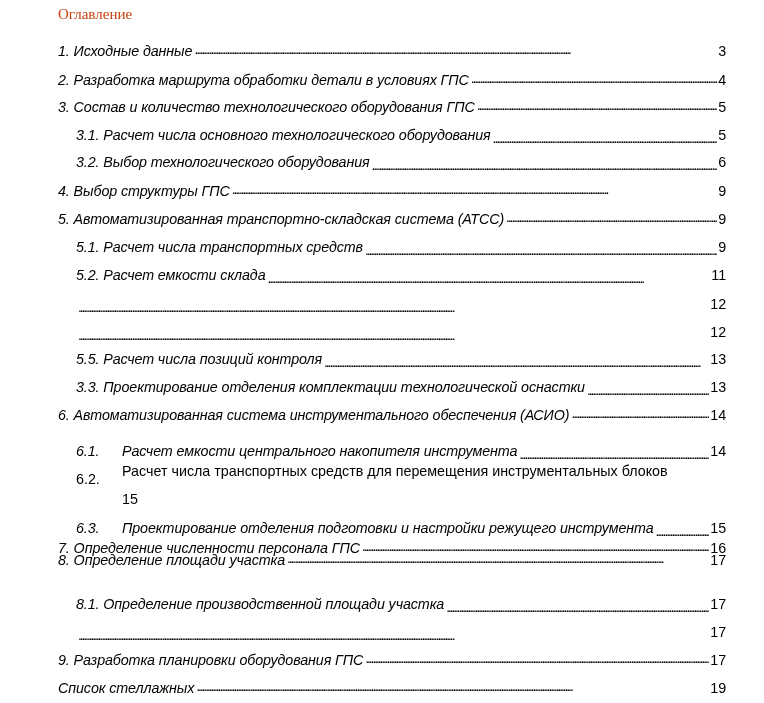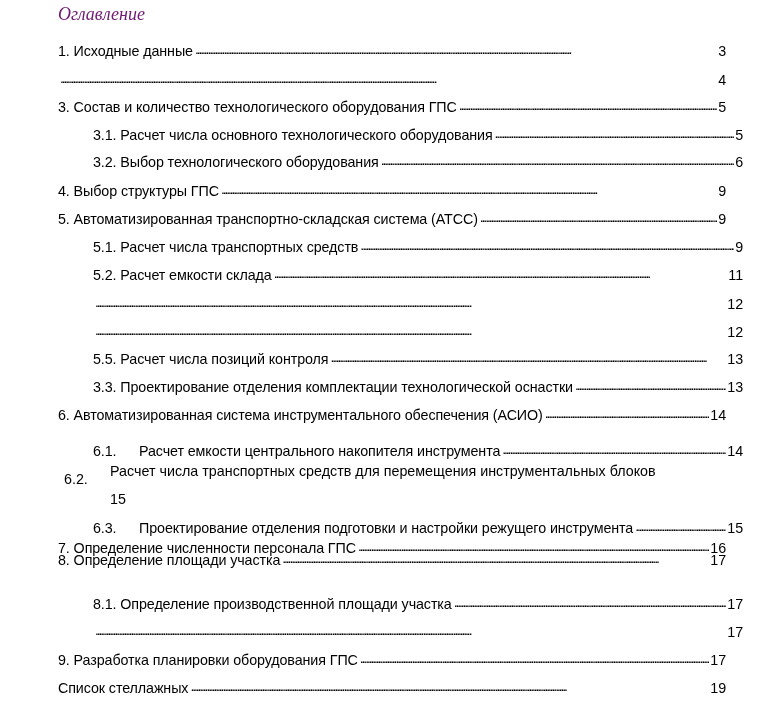--- a/index.html
+++ b/index.html
@@ -1,48 +1,49 @@
 <!DOCTYPE html>
 <html><head>
 <meta charset="utf-8">
 <style>
   html, body { margin: 0; padding: 0; background: #ffffff; }
   body { width: 764px; height: 703px; position: relative; overflow: hidden;
          font-family: "Liberation Sans", "DejaVu Sans", sans-serif; color: #000; }
   .title { position: absolute; left: 58px; top: 2px; font-family: "Liberation Serif", "DejaVu Serif", serif;
-           font-size: 18px; line-height: 24px; color: #701a75; font-style: italic; }
+           font-size: 15px; line-height: 24px; color: #c2410c; }
   .toc { position: absolute; left: 0; top: 0; width: 764px; }
   .entry { position: absolute; left: 58px; width: 668px; font-size: 14.3px; line-height: 20px;
            display: flex; align-items: baseline; white-space: nowrap; letter-spacing: -0.1px; }
-  .entry.l2 { left: 93px; width: 650px; }
-  .entry .txt { flex: 0 0 auto; }
+  .entry.l2 { left: 76px; width: 650px; align-items: flex-end; }
+  .entry .txt { flex: 0 0 auto; font-style: italic; }
   .entry .lead { flex: 1 1 auto; overflow: hidden; margin: 0 1px 0 2px; color: #000;
                  position: relative; height: 14px; }
   .entry .lead::before { content: ". . . . . . . . . . . . . . . . . . . . . . . . . . . . . . . . . . . . . . . . . . . . . . . . . . . . . . . . . . . . . . . . . . . . . . . . . . . . . . . . . . . . . . . . . . . . . . . . . . . . . . . . . . . . . . . . . . . . . . . . . . . . . . . . . . . . . . . . . . . . . . . . . . . . . . . . . . . . . . . . . . . . . . . . . . . . . . . . . . . . . . . . . . . . . . . . . . . . . . . . . . . . . . . . . . .";
                  position: absolute; left: 0; bottom: -3px; letter-spacing: -3.0px; white-space: nowrap; font-size: 14px; }
   .entry .pg { flex: 0 0 auto; text-align: right; }
   .num6 { display: inline-block; width: 46px; margin-top: 8px; }
-  .wrap-entry { position: absolute; left: 64px; width: 650px; font-size: 14.3px; line-height: 20px; }
+  .wrap-entry { position: absolute; left: 76px; width: 650px; font-size: 14.3px; line-height: 20px; }
   .wrap-entry .row1 { display: flex; white-space: nowrap; }
   .wrap-entry .row2 { padding-left: 46px; }
 </style>
 </head>
 <body>
 
 <div class="title">Оглавление</div>
 
 <div class="toc">
 
   <div class="entry" style="top:41px">
     <span class="txt"><span>1.</span> <span>Исходные данные</span></span>
     <span class="lead"></span>
     <span class="pg">3</span>
   </div>
 
   <div class="entry" style="top:70px">
+    <span class="txt"><span>2.</span> <span>Разработка маршрута обработки детали в условиях ГПС</span></span>
     <span class="lead"></span>
     <span class="pg">4</span>
   </div>
 
   <div class="entry" style="top:97px">
     <span class="txt"><span>3.</span> <span>Состав и количество технологического оборудования ГПС</span></span>
     <span class="lead"></span>
     <span class="pg">5</span>
   </div>
 

